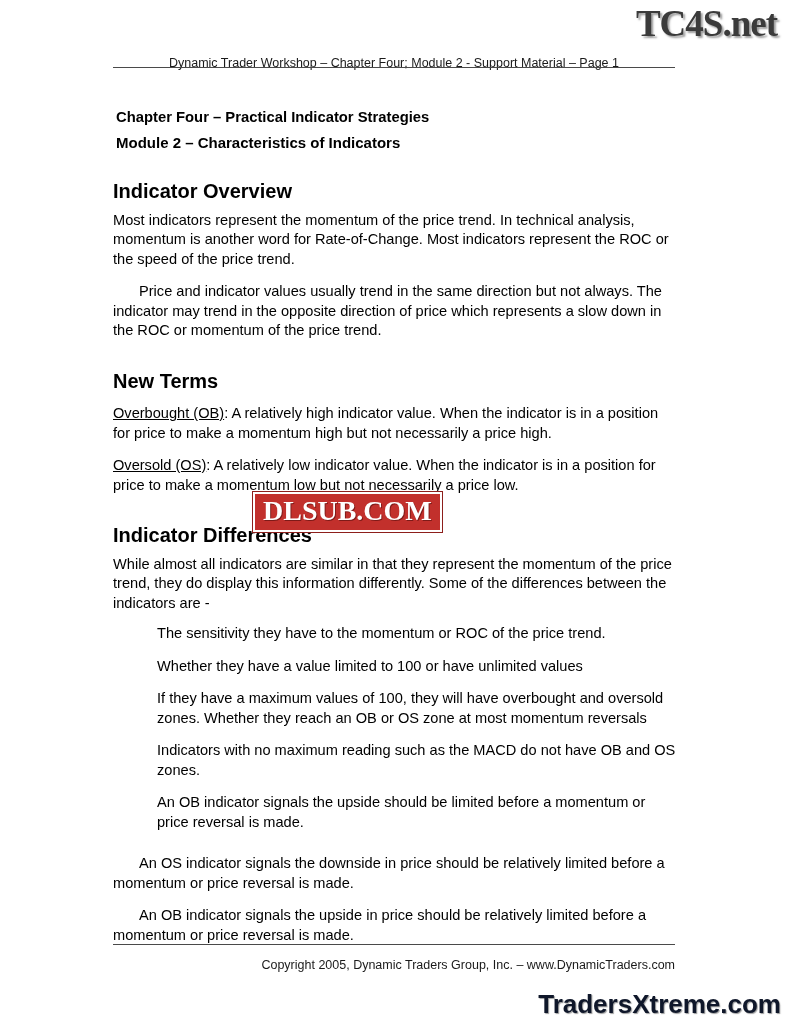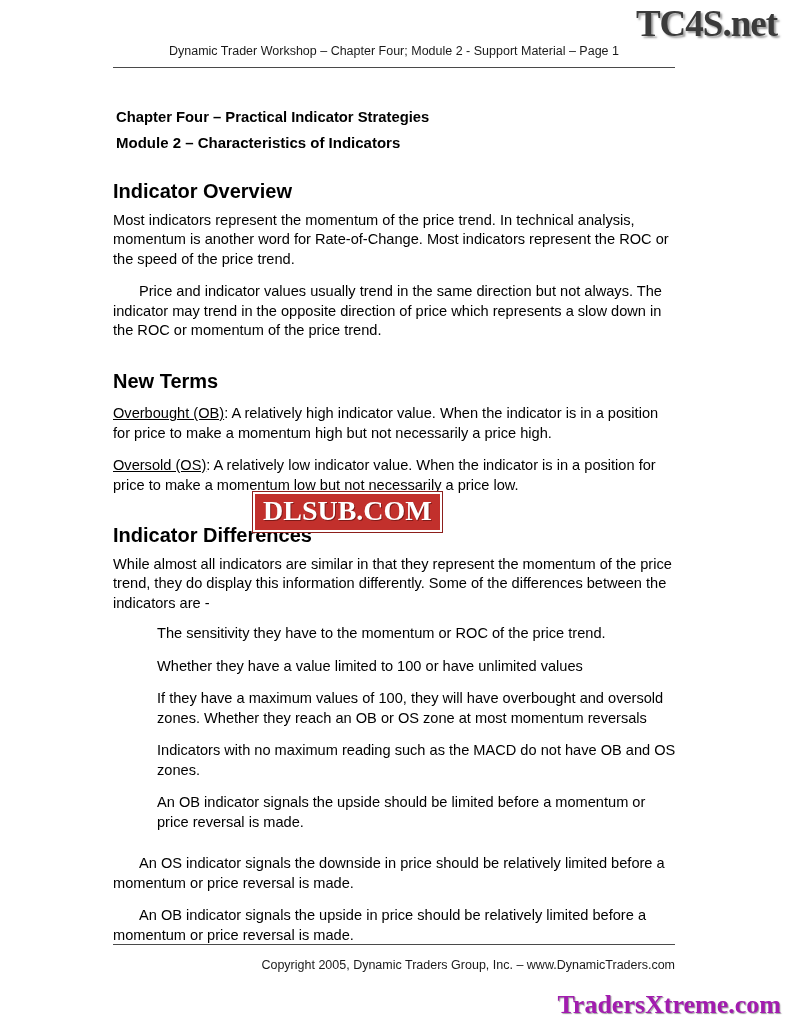--- a/index.html
+++ b/index.html
@@ -35,21 +35,21 @@
     letter-spacing: -1px;
     color: #3b3b3b;
     text-shadow: 2px 2px 2px rgba(140,140,140,0.85);
     white-space: nowrap;
   }
 
   
   .header {
     position: absolute;
     left: 113px;
-    top: 44px;
+    top: 56px;
     width: 562px;
     text-align: center;
     font-size: 12.5px;
     color: #1a1a1a;
   }
   .rule {
     position: absolute;
     left: 113px;
     width: 562px;
     height: 1px;
@@ -137,24 +137,24 @@
     line-height: 30px;
     text-shadow: 1px 1px 0 #7d1a18;
     white-space: nowrap;
   }
 
   
   .wm-bottom {
     position: absolute;
     right: 10px;
     bottom: 4px;
-    font-family: Liberation Serif, serif;
+    font-family: Liberation Sans, sans-serif;
     font-size: 26px;
     font-weight: bold;
-    color: #a21caf;
+    color: #0f172a;
     text-shadow: 1px 1px 1px rgba(90,90,90,0.6);
     white-space: nowrap;
   }
 </style>
 </head>
 <body>
 
 <div class="page">
 
   <div class="wm-top">TC4S.net</div>

